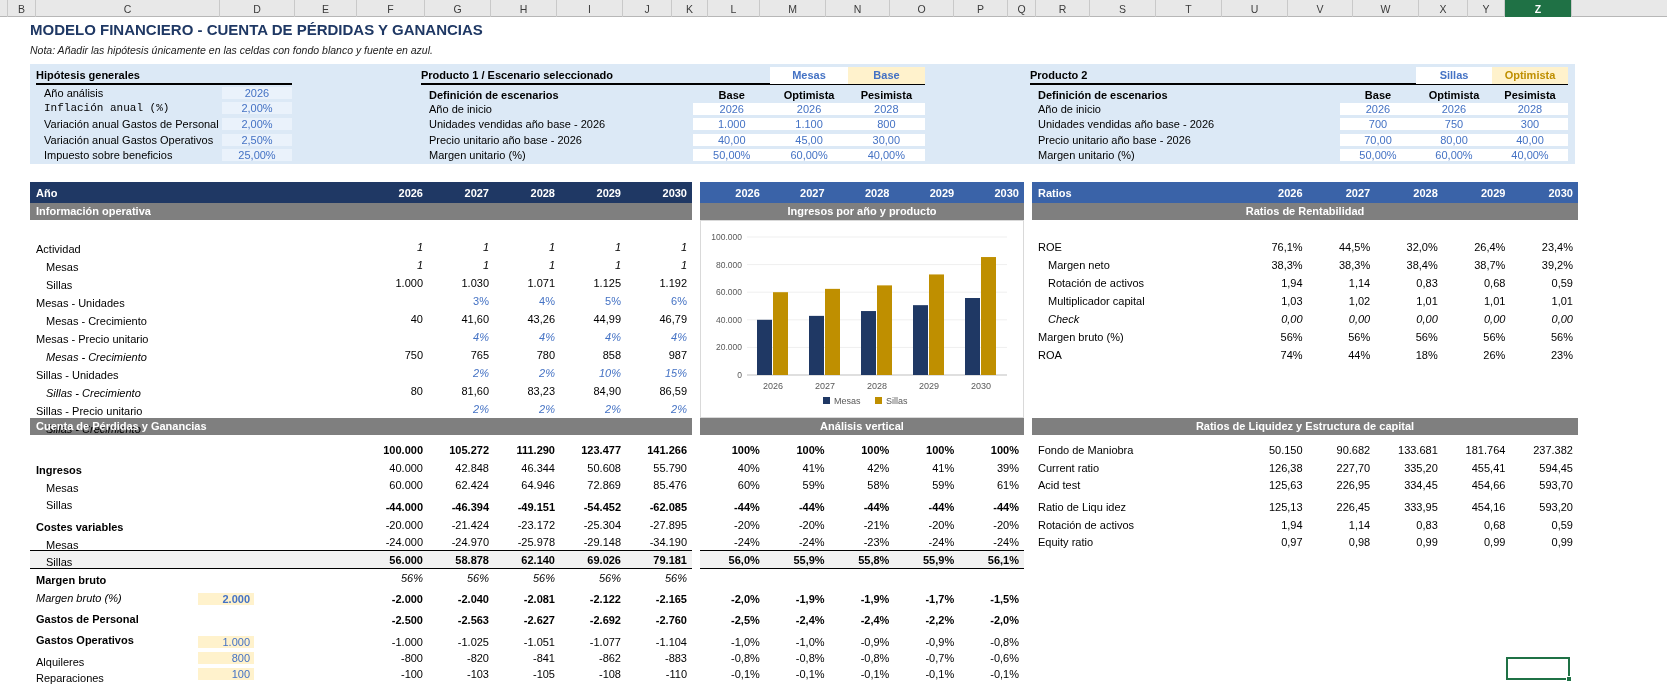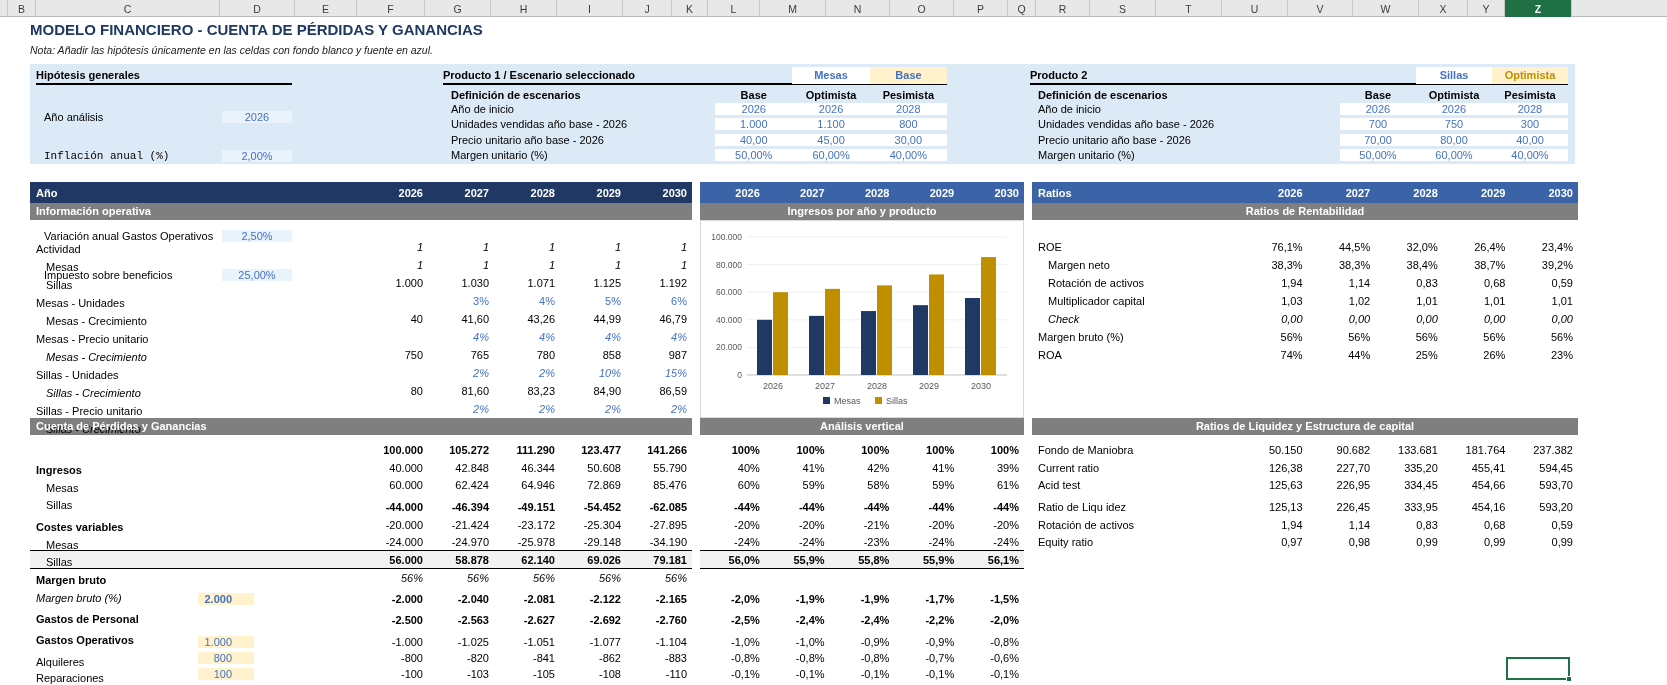--- a/index.html
+++ b/index.html
@@ -18,21 +18,21 @@
   #page-note { position:absolute; left:30px; top:44px; font-size:10.5px; font-style:italic; color:#1a1a1a; }
 
   
   #band { position:absolute; left:30px; top:64px; width:1545px; height:100px; background:#DCE9F6; }
   .panel { position:absolute; top:3px; }
   .ptitle { font-weight:bold; border-bottom:2px solid #000; height:18px; line-height:16px; position:relative; }
   .selcell { position:absolute; top:0; height:17px; text-align:center; line-height:17px; }
   .selcell.white { background:#fff; color:#4472C4; }
   .selcell.cream { background:#FFF2CC; color:#4472C4; }
   .selcell.gold  { background:#FFF2CC; color:#BF8F00; font-weight:bold; }
-  .kvrow { display:flex; height:15.6px; align-items:center;margin-top:24px; }
+  .kvrow { display:flex; height:15.6px; align-items:center; }
   .kvrow .kl { padding-left:8px; }
   .kvrow .kv { text-align:center; color:#4472C4; background:#EAF2FB; }
   .scenhead { display:flex; height:16px; align-items:flex-end; font-weight:bold; }
   .scenhead .sl { flex:1 1 auto; padding-left:8px; }
   .scenhead .sc { text-align:center; flex:0 0 auto; }
   .scenrow { display:flex; height:15.5px; align-items:center; }
   .scenrow .sl { flex:1 1 auto; padding-left:8px; }
   .scenrow .sc { text-align:center; color:#4472C4; background:#fff; flex:0 0 auto; }
 
   
@@ -51,21 +51,21 @@
   .trow.sect { background:#7F7F7F; color:#fff; font-weight:bold; display:block; line-height:17px; padding-left:6px; }
   .trow.sect.ctr { text-align:center; padding-left:0; }
   .lbl { padding-left:6px; white-space:nowrap; overflow:hidden; }
   .lbl.ind { padding-left:16px; }
   .val { text-align:right; padding-right:5px; white-space:nowrap; }
   .yearcell { text-align:right; padding-right:5px; font-weight:bold; }
 
   
   #ltable { left:30px; width:662px; }
   #ltable .lbl { width:168px; flex:0 0 auto;margin-top:40px; }
-  #ltable .inp { width:56px; flex:0 0 auto; text-align:right; padding-right:22px; color:#4472C4; }
+  #ltable .inp { width:56px; flex:0 0 auto; text-align:right; padding-right:4px; color:#4472C4; }
   #ltable .inp.has { background:#FFF2CC; }
   #ltable .gap { flex:1 1 auto; }
   #ltable .val, #ltable .yearcell { width:66px; flex:0 0 auto; }
   #ltable .thead .hl { flex:1 1 auto; }
 
   
   #mblock { left:700px; width:324px; }
   #mblock .val, #mblock .yearcell { width:20%; flex:0 0 auto; }
 
   
@@ -146,21 +146,21 @@
             <div class="kl" style="width: 186px;">Variación anual Gastos Operativos</div>
             <div class="kv" style="width: 70px;">2,50%</div>
           </div>
           <div class="kvrow">
             <div class="kl" style="width: 186px;">Impuesto sobre beneficios</div>
             <div class="kv" style="width: 70px;">25,00%</div>
           </div>
         </div>
     </div>
 
-    <div class="panel" style="left:413px; width:504px;">
+    <div class="panel" style="left:391px; width:504px;">
       <div class="ptitle">
         <span>Producto 1 / Escenario seleccionado</span>
         <span class="selcell white" style="left:349px; width:78px;">Mesas</span>
         <span class="selcell cream" style="left:427px; width:77px;">Base</span>
       </div>
       <div>
           <div class="scenhead">
             <div class="sl">Definición de escenarios</div>
             <div class="sc" style="width: 77.3px;">Base</div>
             <div class="sc" style="width: 77.3px;">Optimista</div>
@@ -709,21 +709,21 @@
           <div class="val">56%</div>
           <div class="val">56%</div>
           <div class="val">56%</div>
           <div class="val">56%</div>
           <div class="val">56%</div>
         </div>
         <div class="trow h18">
           <div class="lbl">ROA</div>
           <div class="val">74%</div>
           <div class="val">44%</div>
-          <div class="val">25%</div>
+          <div class="val">18%</div>
           <div class="val">26%</div>
           <div class="val">23%</div>
         </div>
       </div>
     <div id="spacer54"></div>
     <div class="trow sect ctr">Ratios de Liquidez y Estructura de capital</div>
     <div>
         <div style="height: 6px;"></div>
         <div class="trow h18">
           <div class="lbl">Fondo de Maniobra</div>

